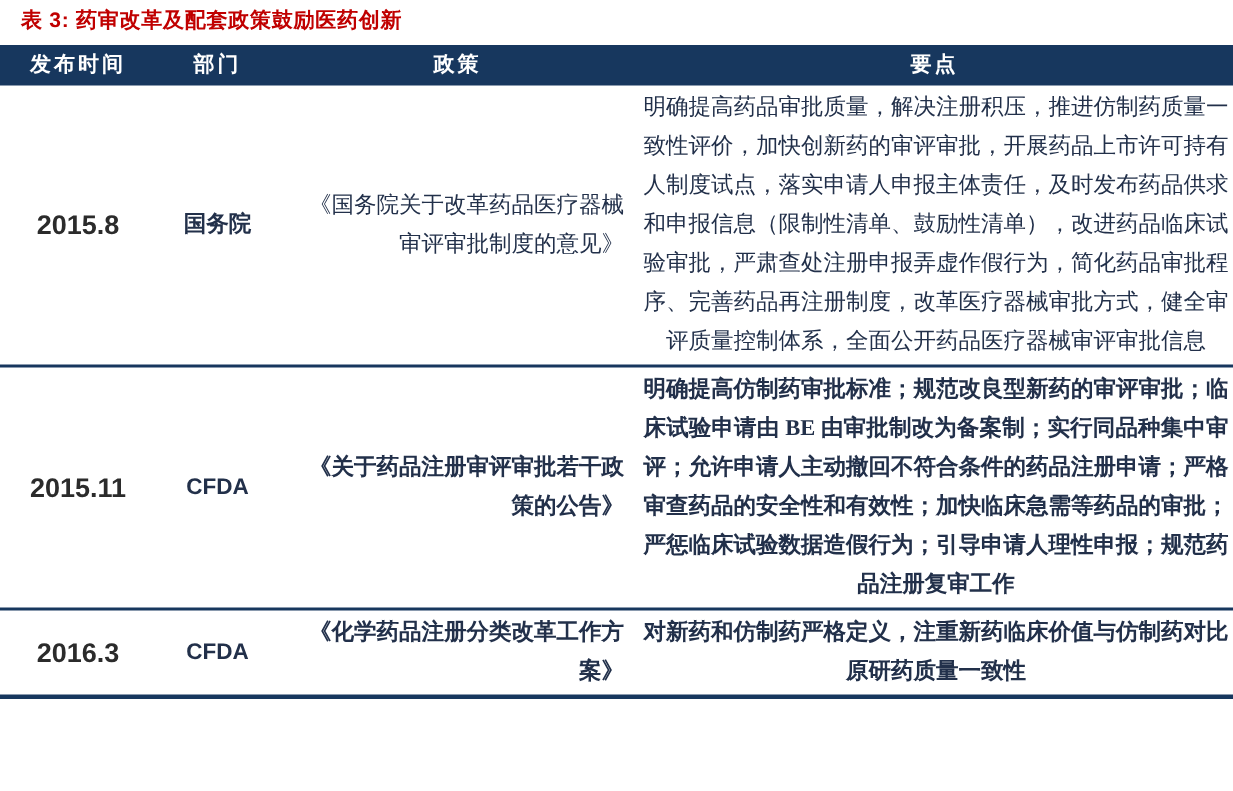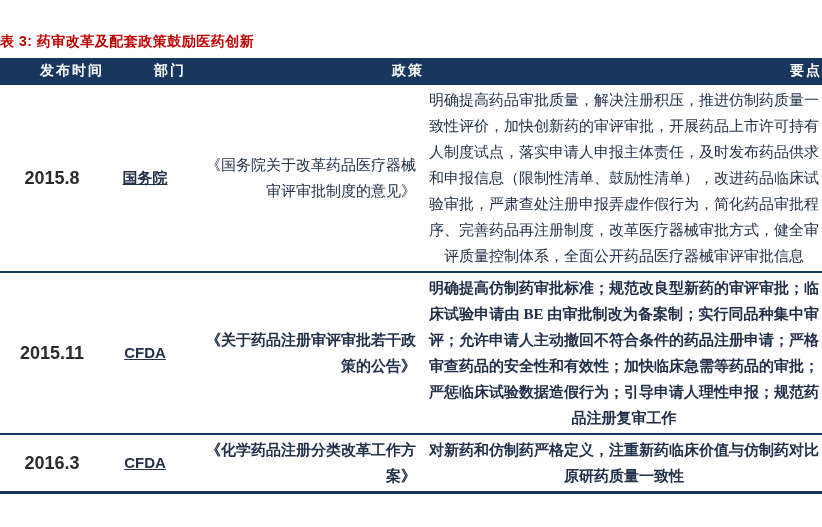--- a/index.html
+++ b/index.html
@@ -13,41 +13,40 @@
     height: 527px;
     background: #ffffff;
     overflow: hidden;
     font-family: "Liberation Serif", serif;
   }
   .table-title {
     font-family: "Liberation Sans", sans-serif;
     font-weight: bold;
     font-size: 14px;
     color: #C00000;
-    padding: 5px 2px 7px 0;
+    padding: 5px 2px 7px 14px;
     letter-spacing: 0.5px;
-    margin-top: 28px;
   }
   table.policy-table {
     width: 822px;
     border-collapse: collapse;
     table-layout: fixed;
     border-bottom: 3px solid #17375E;
   }
   col.c-date   { width: 104px; }
   col.c-dept   { width: 82px;  }
   col.c-policy { width: 238px; }
   col.c-points { width: 398px; }
 
   thead th {
     background: #17375E;
     color: #ffffff;
     font-weight: bold;
     font-size: 14px;
-    text-align: right;
+    text-align: center;
     padding: 4px 0 5px 0;
     letter-spacing: 2px;
     font-family: "Liberation Serif", serif;
   }
   tbody td {
     vertical-align: middle;
     color: #22304A;
     font-size: 15px;
     line-height: 26px;
     margin-top: 20px;
@@ -62,21 +61,20 @@
     font-weight: bold;
     font-size: 18px;
     color: #2b2b2b;
   }
   td.cell-dept {
     text-align: center;
     font-family: "Liberation Sans", sans-serif;
     font-weight: bold;
     font-size: 15px;
     color: #22304A;
-    text-decoration: underline;
   }
   td.cell-policy {
     text-align: right;
     padding: 2px 8px;
   }
   td.cell-points {
     text-align: justify;
     text-align-last: center;
     padding: 2px 3px 2px 5px;
   }

